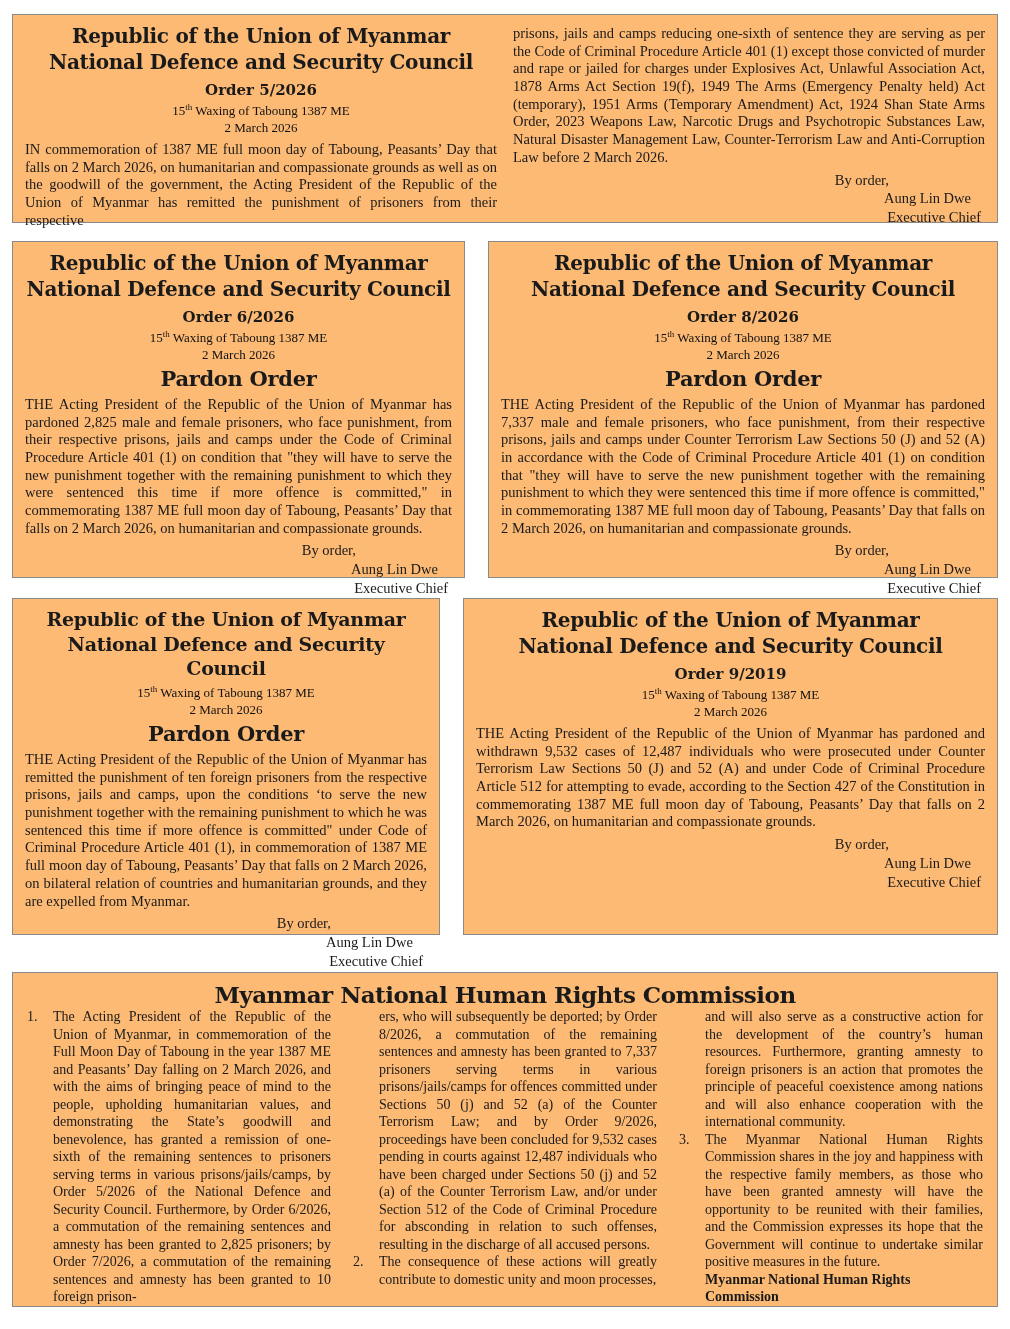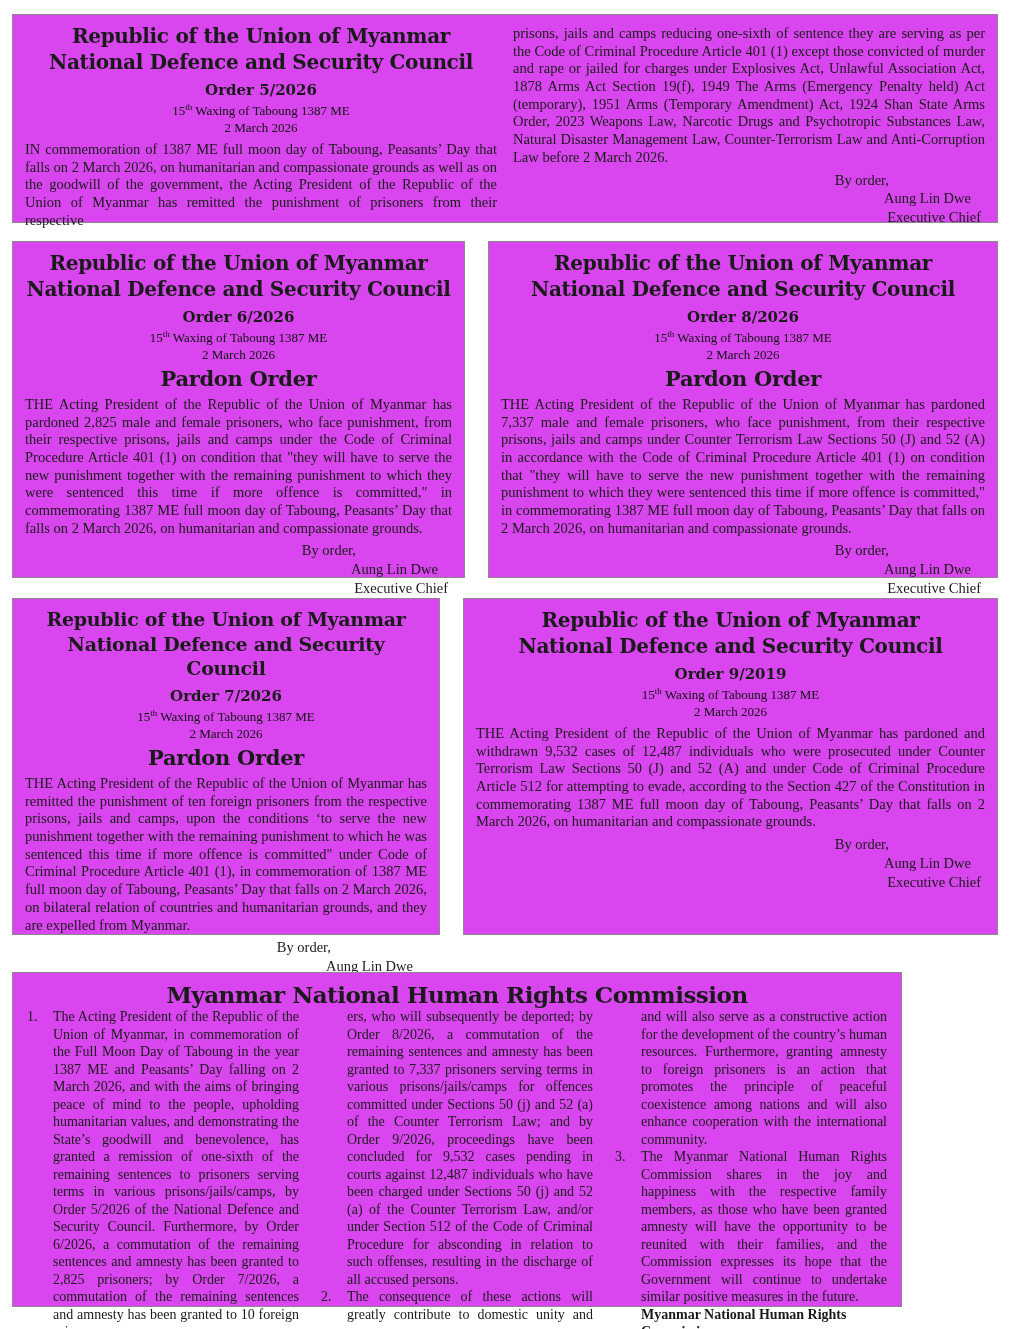--- a/index.html
+++ b/index.html
@@ -1,18 +1,18 @@
 <!DOCTYPE html>
 <html><head>
 <meta charset="utf-8">
 <style>
   html,body{margin:0;padding:0;background:#ffffff;}
   #page{position:relative;width:1010px;height:1329px;background:#ffffff;
         color:#1a1a1a;font-family:"Liberation Serif","DejaVu Serif",serif;}
-  .box{position:absolute;border:1.5px solid #8a8a8a;background:#d946ef;
+  .box{position:absolute;border:1.5px solid #8a8a8a;background:#fdba74;
        padding:8px 12px;box-sizing:border-box;}
   .hd{text-align:center;}
   .h1{font-family:"DejaVu Serif",serif;font-weight:bold;font-size:20px;line-height:1.3;letter-spacing:-0.3px;}
   .ono{font-family:"DejaVu Serif",serif;font-weight:bold;font-size:15px;margin-top:6px;}
   .dt{font-size:13px;line-height:1.25;margin-top:3px;color:#111;}
   .dt sup{font-size:9px;}
   .otitle{font-family:"DejaVu Serif",serif;font-weight:bold;font-size:21px;margin-top:4px;letter-spacing:-0.3px;line-height:1.15;}
   .body{font-size:14.5px;line-height:1.22;text-align:justify;margin:5px 0 0 0;}
   .sig{margin-top:4px;font-size:14.5px;line-height:1.3;}
   .byorder{text-align:right;padding-right:96px;}
@@ -20,21 +20,21 @@
   .stitle{text-align:right;padding-right:4px;}
   
   .cols{display:flex;gap:16px;}
   .col{flex:1;min-width:0;}
   
   #box-o5{left:12px;top:14px;width:986px;height:209px;}
   #box-o6{left:12px;top:241px;width:453px;height:337px;}
   #box-o8{left:488px;top:241px;width:510px;height:337px;}
   #box-o7{left:12px;top:598px;width:428px;height:337px;}
   #box-o9{left:463px;top:598px;width:535px;height:337px;}
-  #box-commission{left:12px;top:972px;width:890px;height:335px;padding:6px 14px;}
+  #box-commission{left:12px;top:972px;width:986px;height:335px;padding:6px 14px;}
   
   .c-title{font-family:"DejaVu Serif",serif;font-weight:bold;font-size:23px;text-align:center;
            letter-spacing:-0.5px;margin-top:2px;}
   .c-sub{font-family:"DejaVu Serif",serif;font-weight:bold;font-size:15px;text-align:center;margin:6px 0 8px 0;}
   .c-cols{display:flex;gap:22px;}
   .c-col{flex:1;min-width:0;font-size:14px;line-height:1.25;}
   .item{display:flex;}
   .item .num{width:26px;flex-shrink:0;}
   .item .txt{flex:1;text-align:justify;min-width:0;}
   .c-sig-name{font-weight:bold;text-align:left;}
@@ -98,21 +98,20 @@
       <div class="byorder">By order,</div>
       <div class="signer">Aung Lin Dwe</div>
       <div class="stitle">Executive Chief</div>
     </div>
   </section>
 
   <section class="box" id="box-o7">
     <div class="hd">
       <div class="h1" style="font-size:19px;">Republic of the Union of Myanmar</div>
       <div class="h1" style="font-size:19px;">National Defence and Security Council</div>
-      <div class="ono">Order 7/2026</div>
       <div class="dt"><span>15</span><sup>th</sup><span> Waxing of Taboung 1387 ME</span></div>
       <div class="dt" style="margin-top:0;">2 March 2026</div>
       <div class="otitle">Pardon Order</div>
     </div>
     <p class="body">THE Acting President of the Republic of the Union of Myanmar has remitted the punishment of ten foreign prisoners from the respective prisons, jails and camps, upon the conditions ‘to serve the new punishment together with the remaining punishment to which he was sentenced this time if more offence is committed" under Code of Criminal Procedure Article 401 (1), in commemoration of 1387 ME full moon day of Taboung, Peasants’ Day that falls on 2 March 2026, on bilateral relation of countries and humanitarian grounds, and they are expelled from Myanmar.</p>
     <div class="sig">
       <div class="byorder">By order,</div>
       <div class="signer">Aung Lin Dwe</div>
       <div class="stitle">Executive Chief</div>
     </div>

